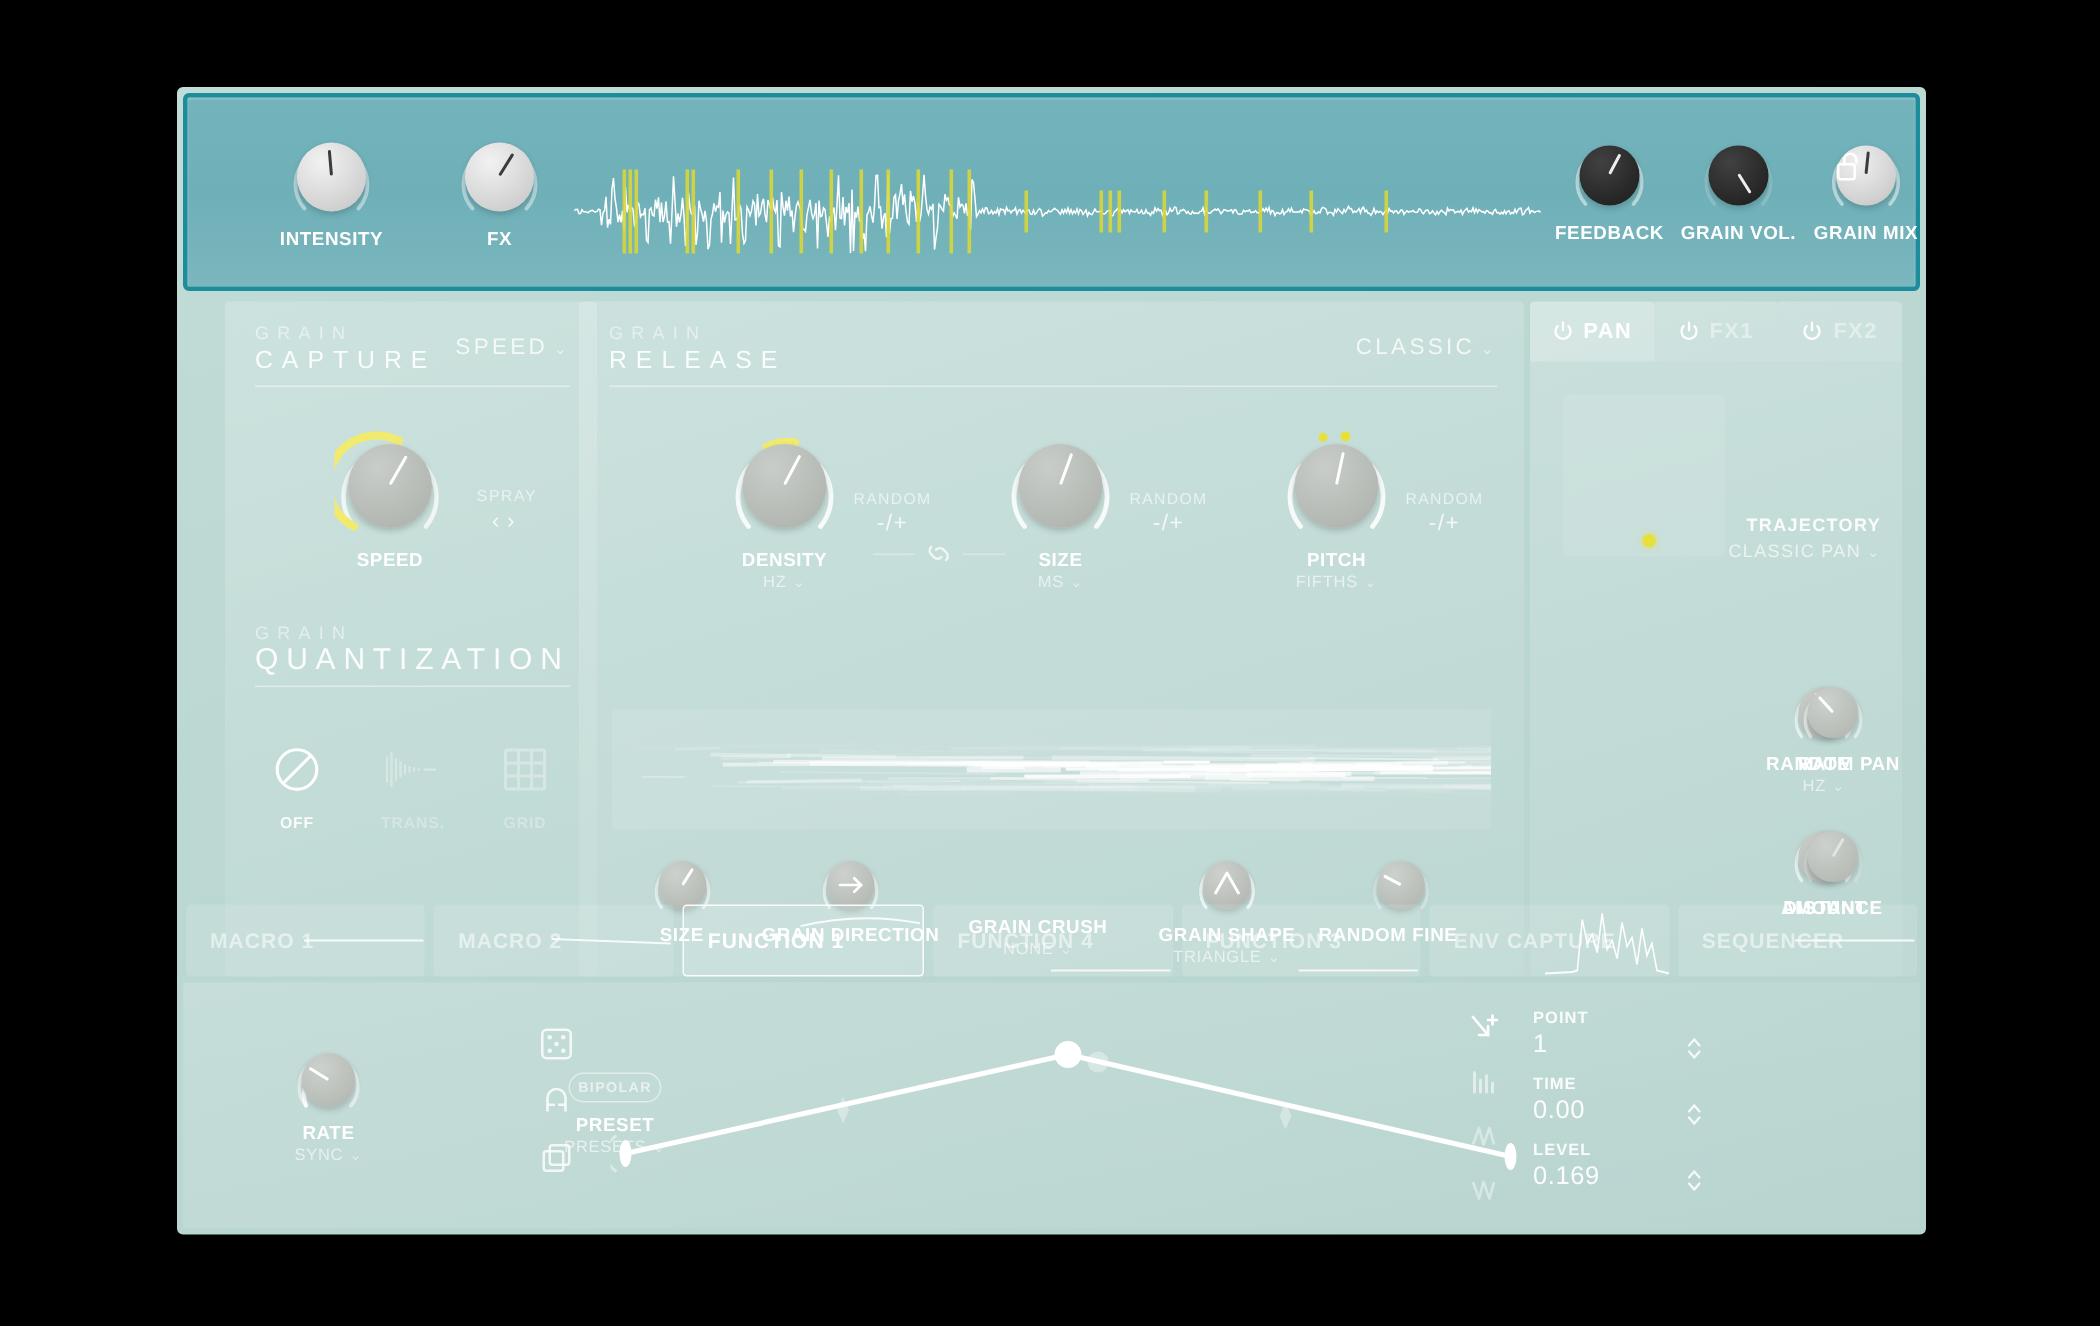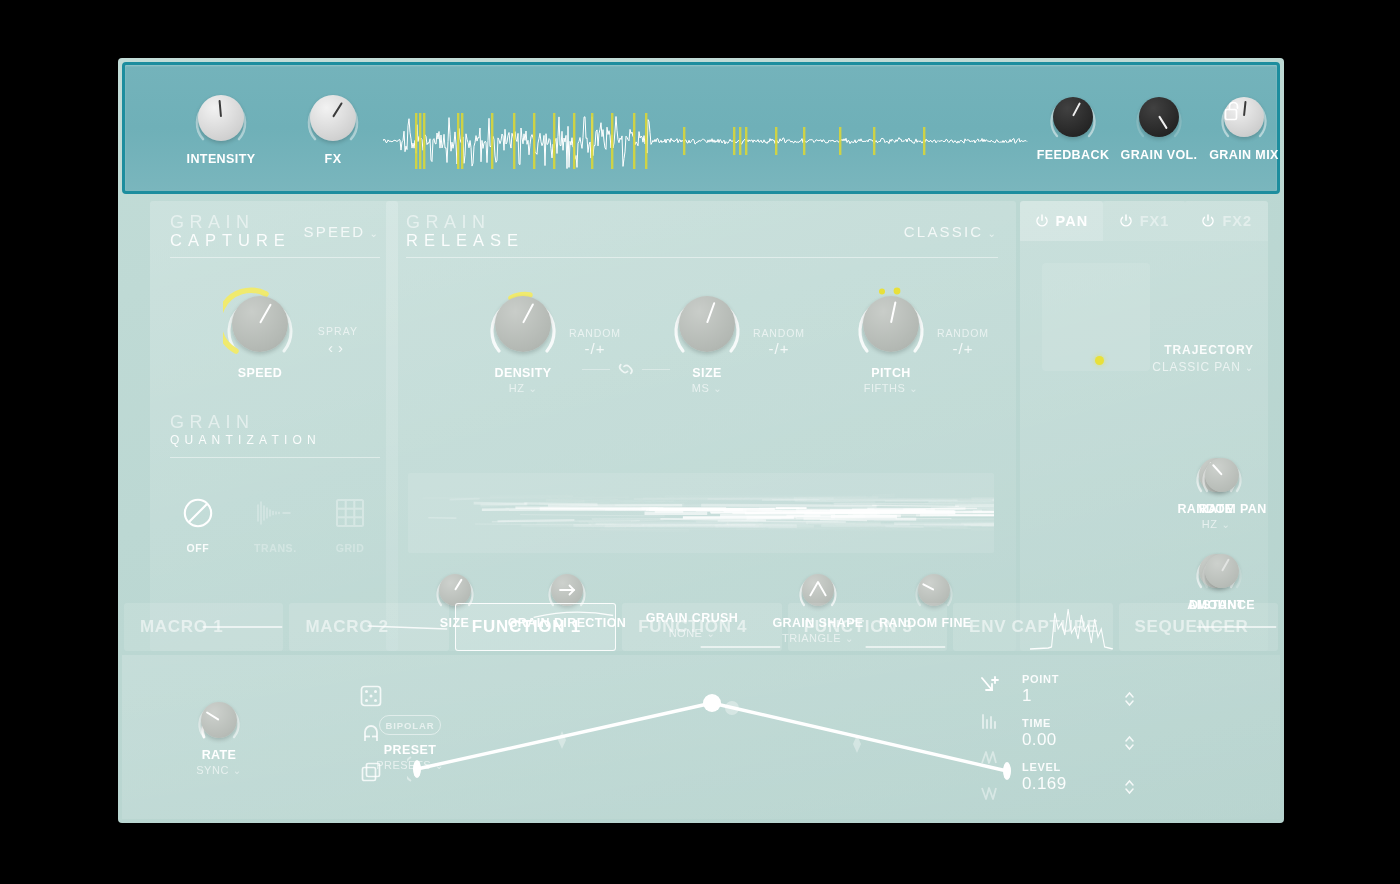--- a/index.html
+++ b/index.html
@@ -62,21 +62,21 @@
     position: absolute;
     background: linear-gradient(165deg, rgba(255,255,255,.20), rgba(255,255,255,.06));
     border-radius: 3px;
   }
   .panel-capture-bg { left: 32px; top: 143px; width: 248px; height: 450px; }
   .panel-release { left: 268px; top: 143px; width: 630px; height: 450px; }
   .panel-right   { left: 902px; top: 143px; width: 248px; height: 450px; }
 
   .sec-head { position: absolute; left: 20px; top: 14px; right: 18px; }
   .sec-top {
-    font-size: 18px; letter-spacing: 5.5px; color: rgba(255,255,255,.52);
+    font-size: 12px; letter-spacing: 5.5px; color: rgba(255,255,255,.52);
     font-weight: normal; line-height: 15px;
   }
   .sec-main {
     font-size: 16.5px; letter-spacing: 6px; color: rgba(255,255,255,.92);
     font-weight: normal; line-height: 20px;
   }
   .sec-rule {
     position: absolute; left: 20px; right: 18px; top: 56px; height: 1px;
     background: rgba(255,255,255,.45);
   }
@@ -139,21 +139,21 @@
     position: absolute; left: 4px; top: 545px; width: 1158px; height: 48px;
     display: flex; gap: 6px; padding: 0 2px;
   }
   .modtab {
     position: relative; flex: 1; height: 48px;
     background: rgba(255,255,255,.13);
     border-radius: 3px; overflow: hidden;
     display: flex; align-items: center;
   }
   .modtab .mt-label {
-    font-size: 17px; font-weight: bold; letter-spacing: .7px;
+    font-size: 14px; font-weight: bold; letter-spacing: .7px;
     color: rgba(255,255,255,.55); padding-left: 16px; white-space: nowrap;
     position: relative; z-index: 2;
   }
   .modtab.active { border: 1.5px solid rgba(255,255,255,.92); background: rgba(255,255,255,.17); }
   .modtab.active .mt-label { color: #ffffff; }
   .mt-viz { position: absolute; right: 0; top: 0; width: 52%; height: 100%; z-index: 1; }
 
   
   .funcpanel {
     position: absolute; left: 4px; top: 597px; width: 1158px; height: 164px;
@@ -306,21 +306,21 @@
       <div style="font-size:10.5px;letter-spacing:1.1px;color:rgba(255,255,255,.62);">SPRAY</div>
       <div style="font-size:15px;color:rgba(255,255,255,.82);margin-top:2px;letter-spacing:5px;">
         <span>‹</span><span>›</span>
       </div>
     </div>
   </div>
 
   <div class="panel" style="left:32px; top:343px; width:248px; height:250px; background:none;">
     <div class="sec-head">
       <div class="sec-top">GRAIN</div>
-      <div class="sec-main" style="letter-spacing:5.2px;font-size:12px;">QUANTIZATION</div>
+      <div class="sec-main" style="letter-spacing:5.2px;font-size:20px;">QUANTIZATION</div>
     </div>
     <div class="sec-rule"></div>
 
     <div class="quant-row">
       <div class="quant-item">
         <svg width="32" height="32" viewBox="0 0 32 32">
           <circle cx="16" cy="16" r="13.2" fill="none" stroke="#fff" stroke-width="2.1"></circle>
           <line x1="7" y1="25" x2="25" y2="7" stroke="#fff" stroke-width="2.1"></line>
         </svg>
         <div class="qlabel">OFF</div>

